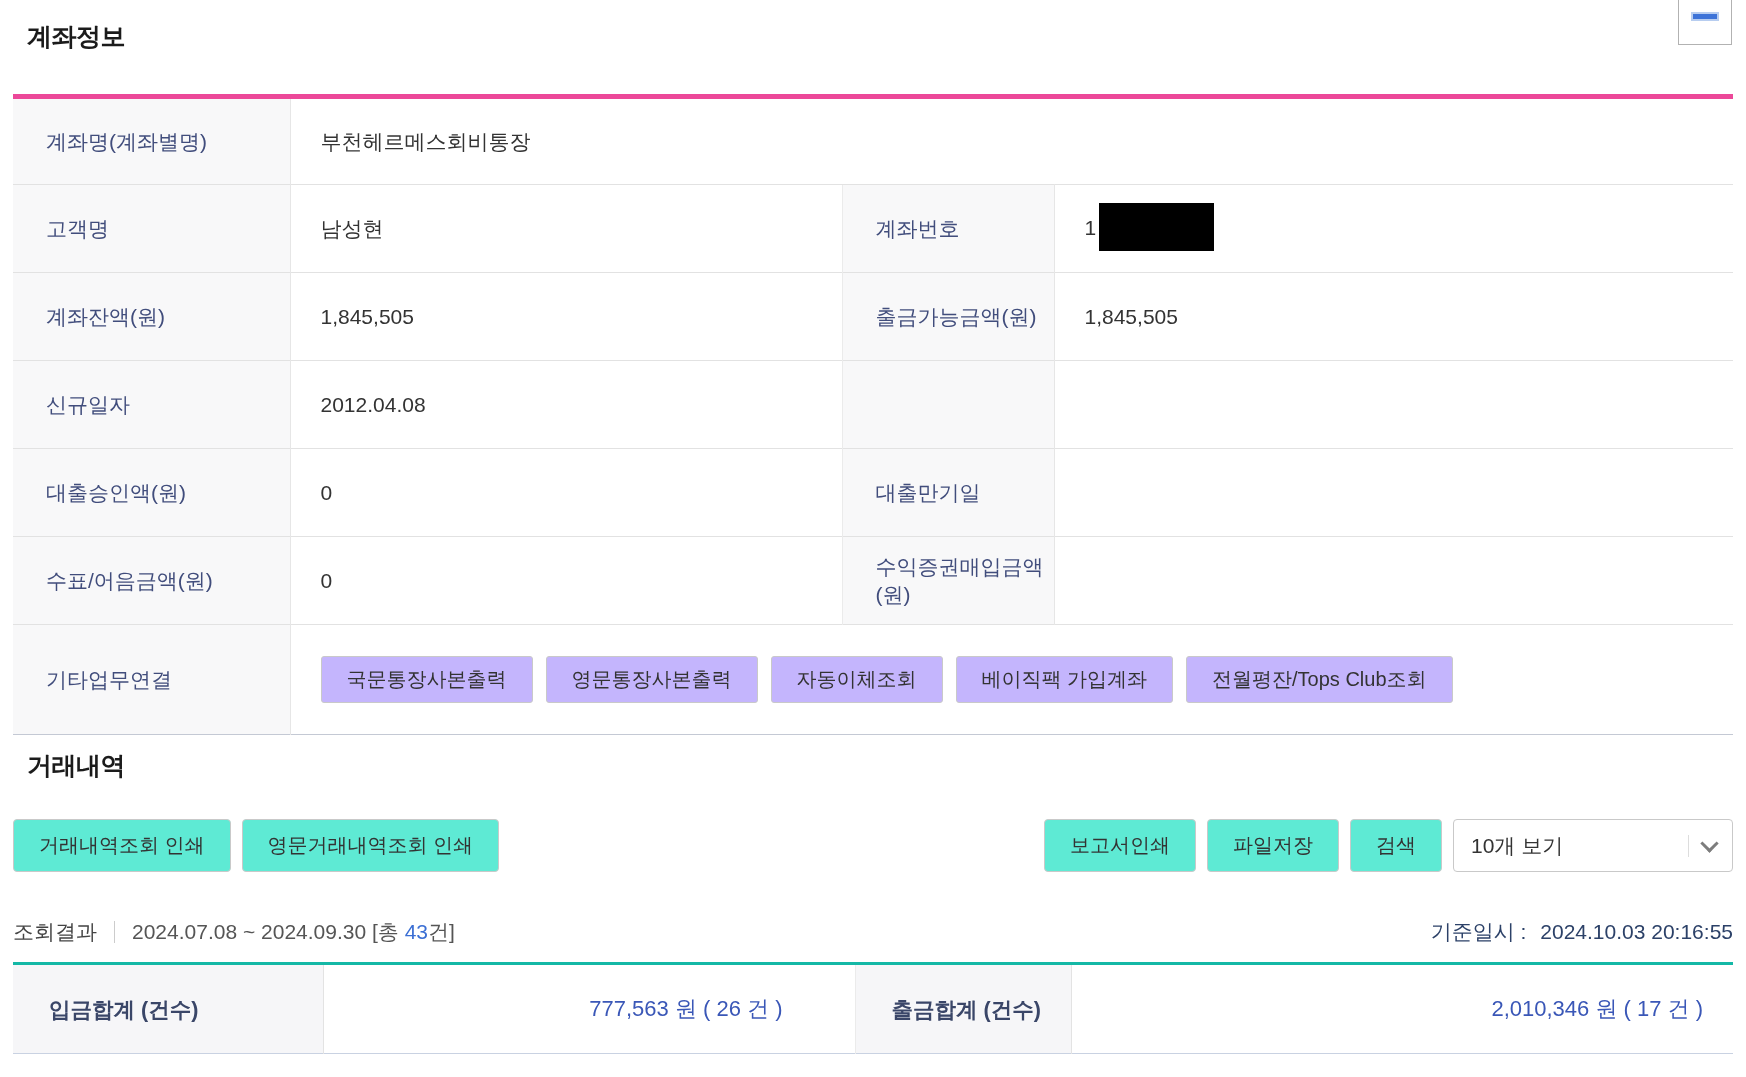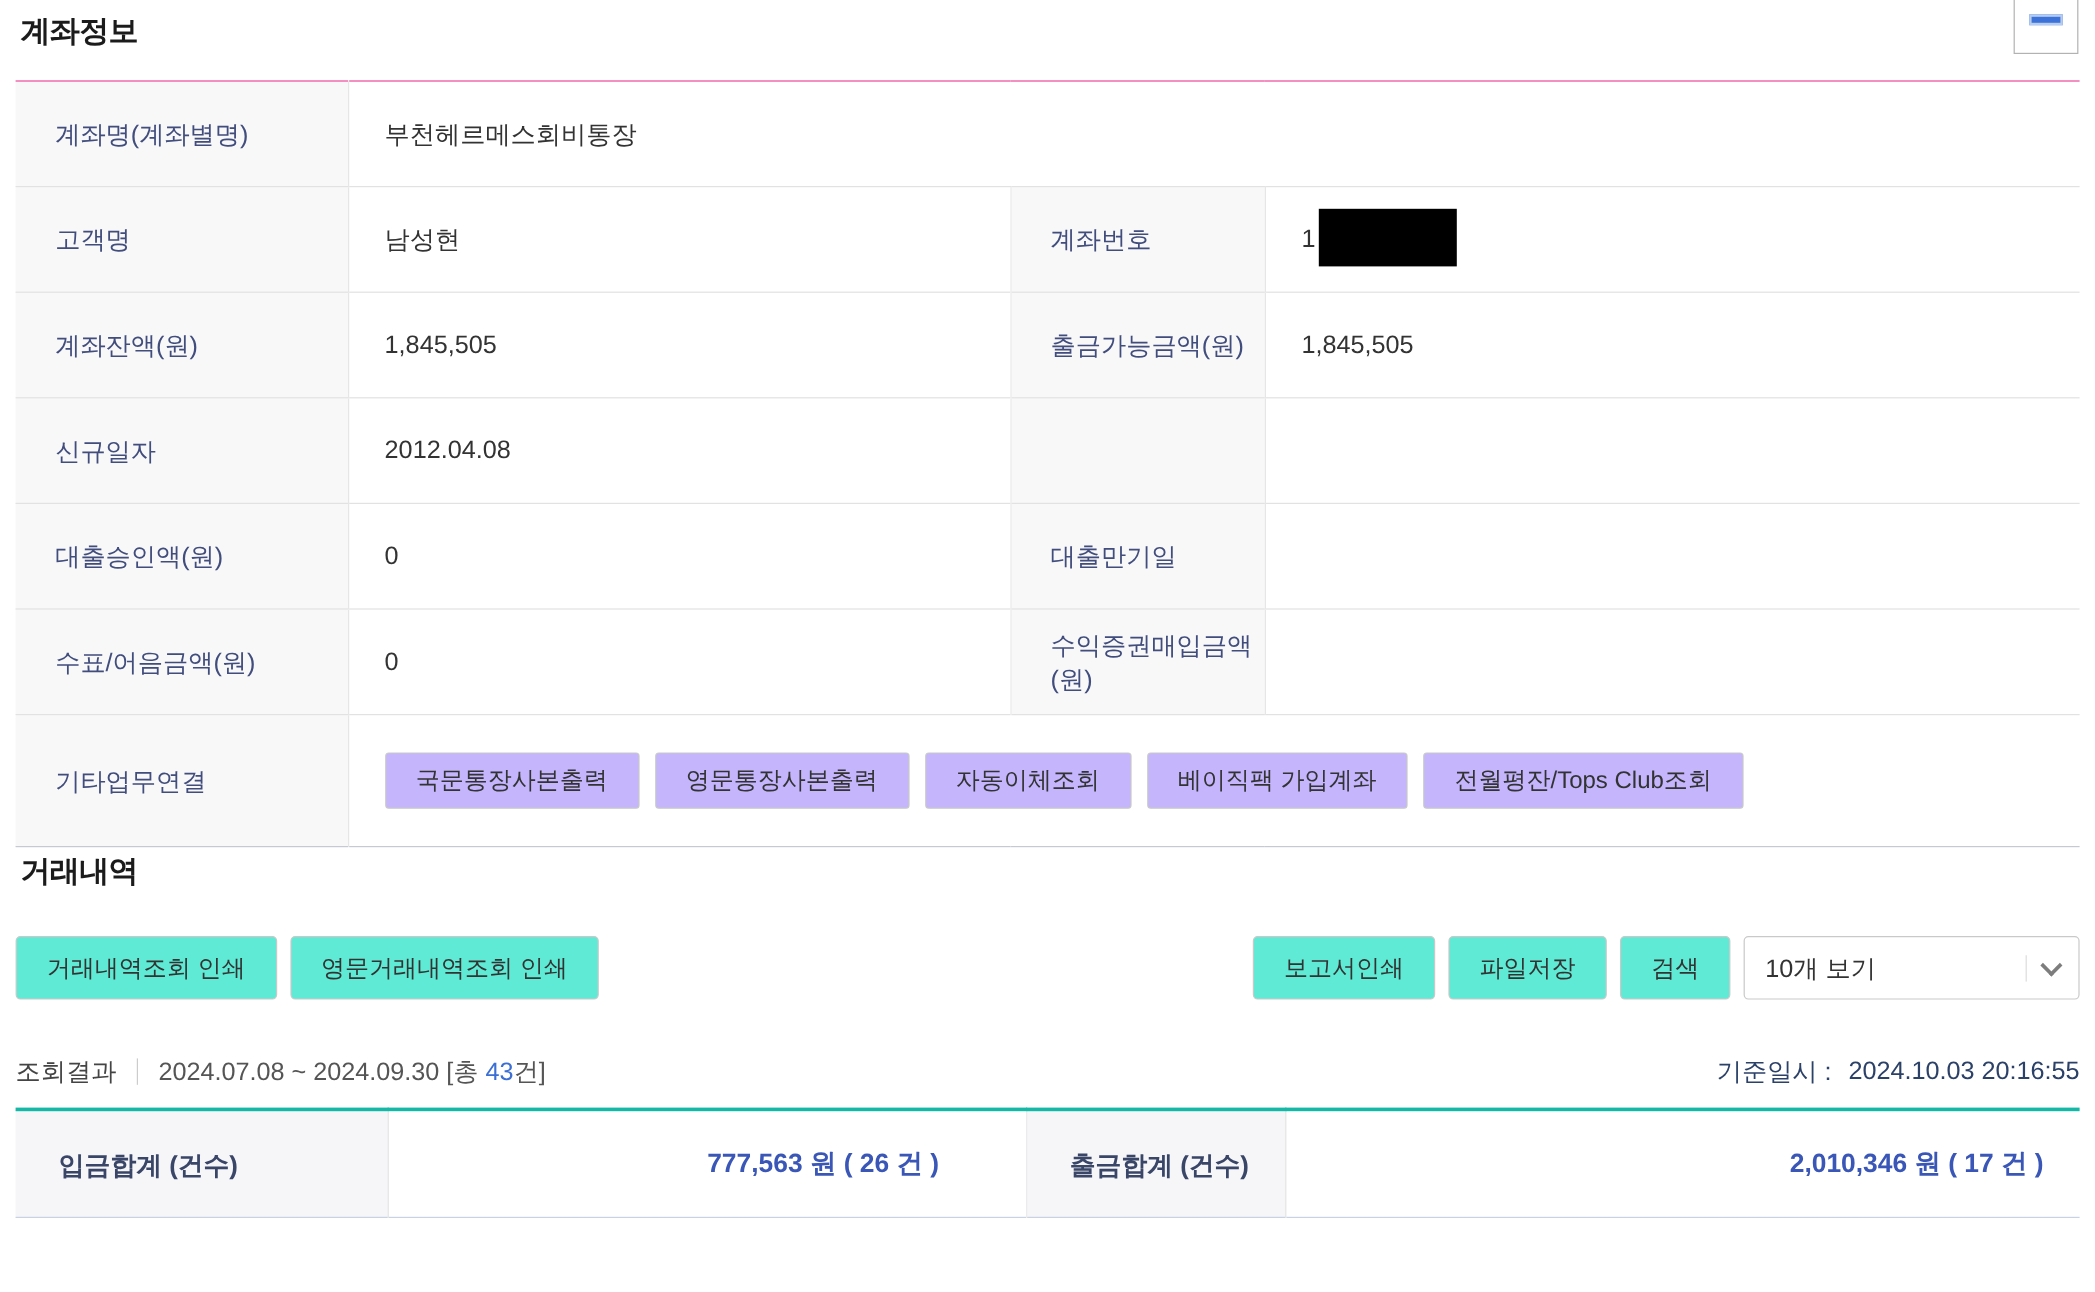--- a/index.html
+++ b/index.html
@@ -5,42 +5,42 @@
   * { box-sizing: border-box; }
   html, body { margin: 0; padding: 0; background: #fff; }
   body {
     width: 1746px; height: 1077px; overflow: hidden;
     font-family: "Liberation Sans", "DejaVu Sans", sans-serif;
     color: #333;
   }
   .page { position: relative; padding: 6px 13px 0 13px; width: 1746px; }
 
   h2.section-title {
-    margin: 4px; font-size: 25px; line-height: 32px; font-weight: 700;
+    margin: 14px; font-size: 25px; line-height: 32px; font-weight: 700;
     color: #1b1b1b; letter-spacing: -0.5px;
   }
 
   
   .collapse-btn {
     position: absolute; top: -12px; right: 14px;
     width: 54px; height: 57px; background: #fff;
     border: 1px solid #b2b2b2; cursor: pointer;
     display: flex; align-items: center; justify-content: center;
     padding: 0;
   }
   .minus-bar {
     display: block; width: 28px; height: 9px;
     background: #3d73d8; border: 2px solid #b7cdf0;
   }
 
   
   table.info-table {
     width: 100%; border-collapse: collapse; table-layout: fixed;
-    margin-top: 25px;
-    border-top: 1px solid #ec4899;
+    margin-top: 42px;
+    border-top: 5px solid #ec4899;
     border-bottom: 1px solid #c4c9d4;
   }
   .info-table col.c1 { width: 277px; }
   .info-table col.c2 { width: 552px; }
   .info-table col.c3 { width: 212px; }
   .info-table tr { height: 88px; }
   .info-table tr.tall { height: 110px; }
   .info-table th, .info-table td {
     border-top: 1px solid #e2e2e2;
     font-size: 21px; font-weight: 400; text-align: left;
@@ -114,21 +114,21 @@
   .summary-table col.s2 { width: 532px; }
   .summary-table col.s3 { width: 216px; }
   .summary-table tr { height: 90px; }
   .summary-table th {
     background: #f6f6f8; color: #3a4668; font-size: 21.5px; font-weight: 700;
     text-align: left; padding-left: 36px; vertical-align: middle;
     border-left: 1px solid #ebebeb; border-right: 1px solid #e3e3e3;
   }
   .summary-table th:first-child { border-left: none; }
   .summary-table td {
-    font-size: 22px; font-weight: 700; color: #3a57b7;
+    font-size: 22px; font-weight: 400; color: #3a57b7;
     text-align: right; vertical-align: middle;
   }
   .summary-table td.pad-wide { padding-right: 72px; }
   .summary-table td.pad-narrow { padding-right: 30px; }
 </style>
 </head>
 <body>
 
 <div class="page">
 

